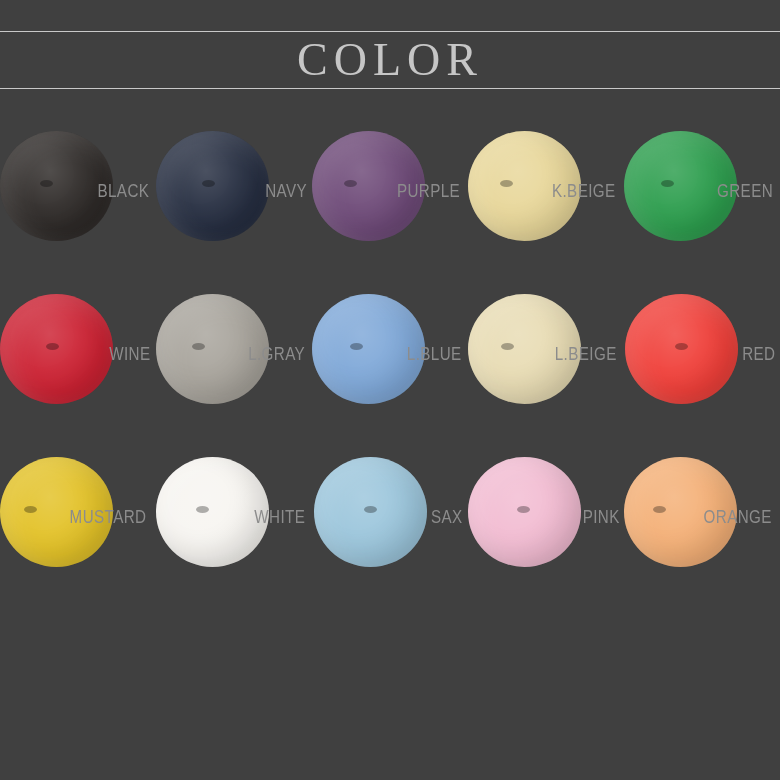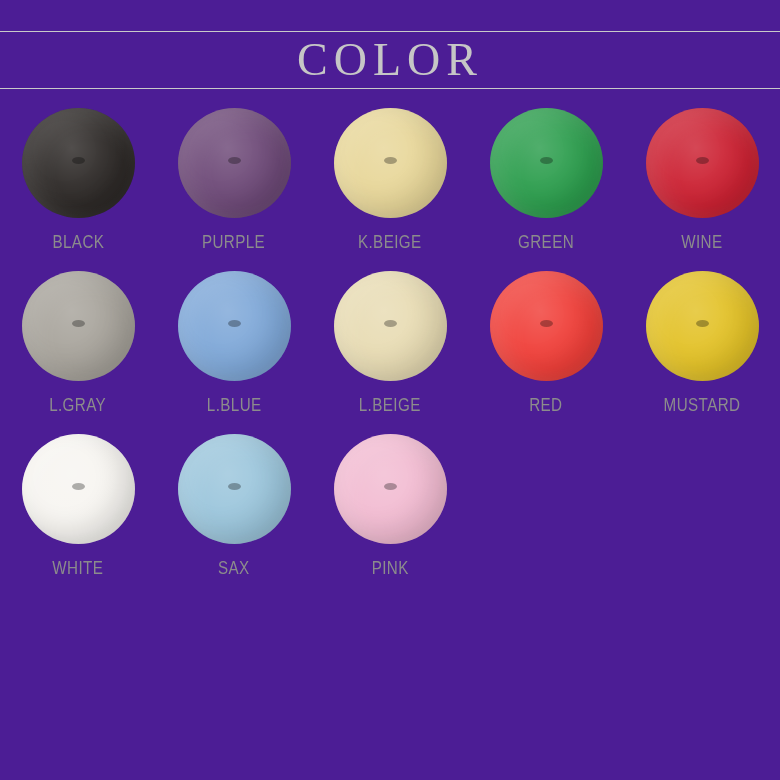--- a/index.html
+++ b/index.html
@@ -10,21 +10,21 @@
     width: 780px;
     height: 780px;
     background: #ffffff;
     font-family: "Liberation Sans", sans-serif;
     overflow: hidden;
   }
   .page {
     position: relative;
     width: 780px;
     height: 780px;
-    background: #4c1d95;
+    background: #404040;
   }
 
   
   .header {
     position: absolute;
     top: 0;
     left: 0;
     width: 780px;
     height: 96px;
   }
@@ -62,23 +62,23 @@
     display: grid;
     grid-template-columns: repeat(5, 156px);
     grid-auto-rows: 163px;
     justify-items: center;
   }
 
   .swatch-cell {
     width: 156px;
     height: 163px;
     display: flex;
-    flex-direction: column;
+    flex-direction: row;
     align-items: center;
-    justify-content: flex-start;
+    justify-content: center;
   }
 
   .swatch-wrap {
     position: relative;
     width: 113px;
     height: 113px;
     margin-top: 4px;
   }
 
   
@@ -152,20 +152,28 @@
       <div class="swatch-cell">
         <div class="swatch-wrap">
           <div class="swatch-disc" style="background: rgb(46, 42, 40);"></div>
           <div class="swatch-sheen"></div>
           <div class="swatch-nub"></div>
         </div>
         <div class="swatch-label">BLACK</div>
       </div>
       <div class="swatch-cell">
         <div class="swatch-wrap">
+          <div class="swatch-disc" style="background: rgb(38, 46, 65);"></div>
+          <div class="swatch-sheen"></div>
+          <div class="swatch-nub"></div>
+        </div>
+        <div class="swatch-label">NAVY</div>
+      </div>
+      <div class="swatch-cell">
+        <div class="swatch-wrap">
           <div class="swatch-disc" style="background: rgb(110, 74, 120);"></div>
           <div class="swatch-sheen"></div>
           <div class="swatch-nub"></div>
         </div>
         <div class="swatch-label">PURPLE</div>
       </div>
       <div class="swatch-cell">
         <div class="swatch-wrap">
           <div class="swatch-disc" style="background: rgb(232, 215, 154);"></div>
           <div class="swatch-sheen"></div>
@@ -246,15 +254,23 @@
         <div class="swatch-label">SAX</div>
       </div>
       <div class="swatch-cell">
         <div class="swatch-wrap">
           <div class="swatch-disc" style="background: rgb(242, 188, 210);"></div>
           <div class="swatch-sheen"></div>
           <div class="swatch-nub"></div>
         </div>
         <div class="swatch-label">PINK</div>
       </div>
+      <div class="swatch-cell">
+        <div class="swatch-wrap">
+          <div class="swatch-disc" style="background: rgb(244, 176, 119);"></div>
+          <div class="swatch-sheen"></div>
+          <div class="swatch-nub"></div>
+        </div>
+        <div class="swatch-label">ORANGE</div>
+      </div>
     </div>
 
 </div>
 
 </body></html>

